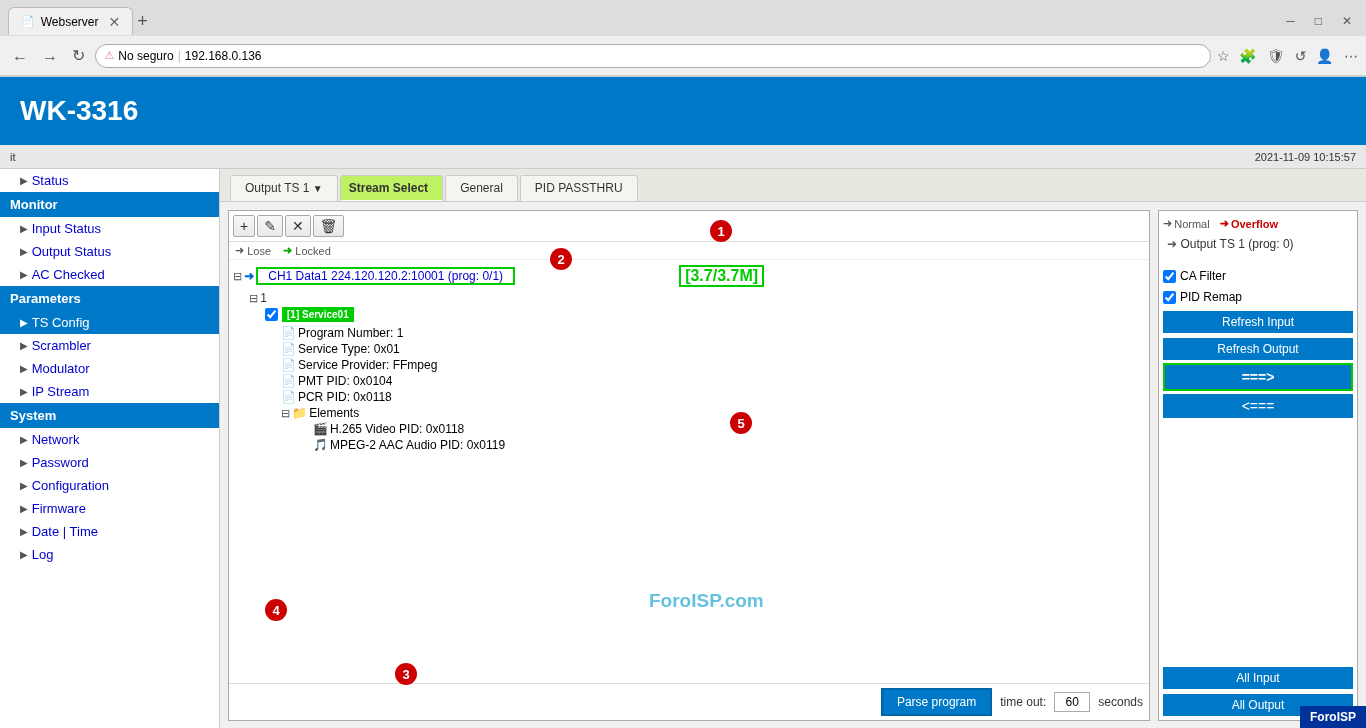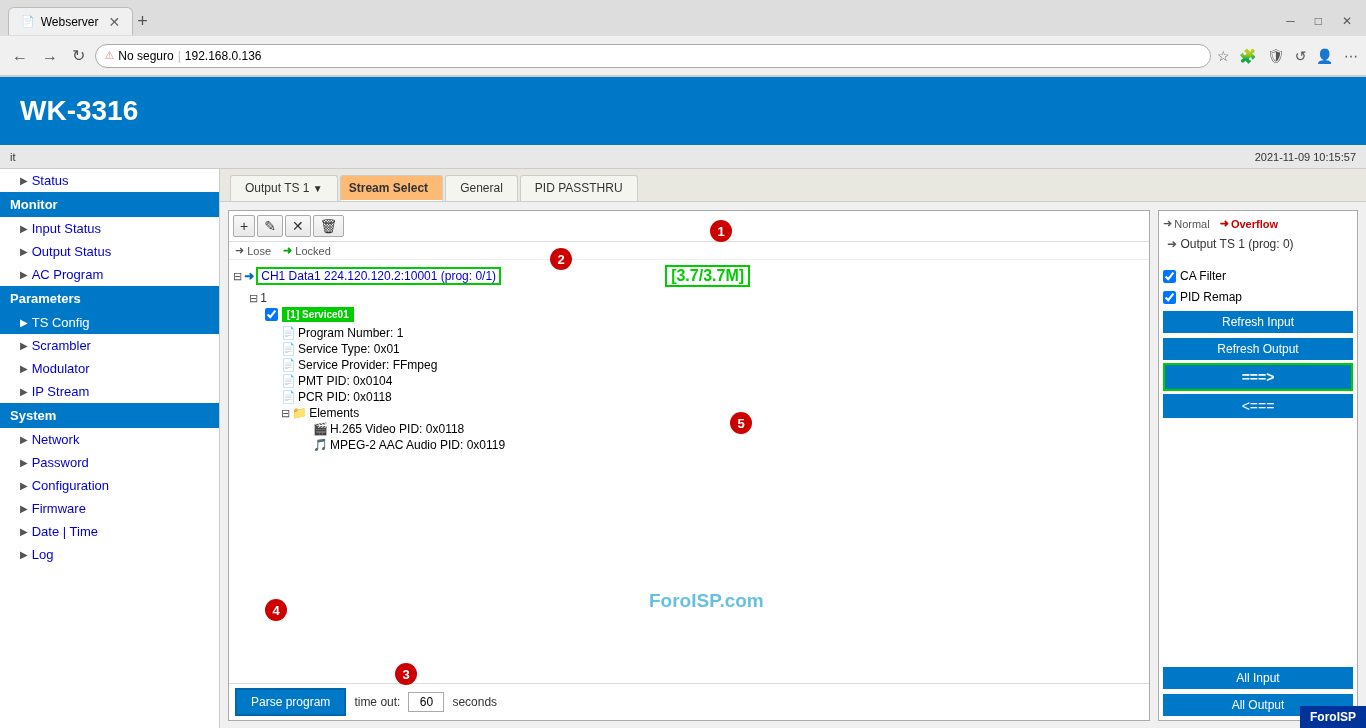--- a/index.html
+++ b/index.html
@@ -141,21 +141,21 @@
       padding: 5px 14px;
       border: 1px solid #ccc;
       border-bottom: none;
       border-radius: 3px 3px 0 0;
       cursor: pointer;
       font-size: 12px;
       background: #f5f5f0;
       color: #333;
     }
     .content-tab.active {
-      background: #fdba74;
+      background: #bef264;
       font-weight: bold;
       border-bottom: 1px solid white;
       color: #333;
       padding-left: 8px;
     }
     .content-tab.dropdown::after {
       content: ' ▼';
       font-size: 10px;
     }
 
@@ -220,20 +220,21 @@
       padding: 1px 0;
       white-space: nowrap;
     }
 
     .bottom-bar {
       display: flex;
       align-items: center;
       padding: 4px 6px;
       border-top: 1px solid #ddd;
       gap: 8px;
+      justify-content: flex-end;
     }
     .parse-btn {
       background: #0078c8;
       color: white;
       border: none;
       padding: 5px 14px;
       cursor: pointer;
       font-size: 12px;
       border: 2px solid #0066aa;
     }
@@ -393,21 +394,21 @@
     <div class="sidebar-item">
       <span class="arrow">▶</span>
       <span>Input Status</span>
     </div>
     <div class="sidebar-item">
       <span class="arrow">▶</span>
       <span>Output Status</span>
     </div>
     <div class="sidebar-item">
       <span class="arrow">▶</span>
-      <span>AC Program</span>
+      <span>AC Checked</span>
     </div>
 
     <div class="sidebar-section-title">Parameters</div>
     <div class="sidebar-item active">
       <span class="arrow">▶</span>
       <span>TS Config</span>
     </div>
     <div class="sidebar-item">
       <span class="arrow">▶</span>
       <span>Scrambler</span>
@@ -485,21 +486,21 @@
             <span style="color:#00aa00; font-weight:bold;">➜</span>
             <span>Locked</span>
           </div>
         </div>
 
         <div class="tree-area" style="position:relative;">
 
           <div class="tree-item" style="margin-bottom:2px;">
             <span style="color:#555; font-size:11px;">⊟</span>
             <span style="color:#0066cc; font-weight:bold;">➜</span>
-            <span style="border: 2px solid #00cc00; padding: 0 3px; color: #0000cc; font-size: 12px;">CH1  Data1  224.120.120.2:10001 (prog: 0/1)</span>
+            <span style="border: 2px solid #00cc00; padding: 0 10px; color: #0000cc; font-size: 12px;">CH1  Data1  224.120.120.2:10001 (prog: 0/1)</span>
             <span style="margin-left:160px;"></span>
             <span style="border: 2px solid #00cc00; color: #00cc00; padding: 0 4px; font-weight:bold; font-size:16px;">[3.7/3.7M]</span>
           </div>
 
           <div style="margin-left: 16px;">
             <div class="tree-item">
               <span style="color:#555; font-size:11px;">⊟</span>
               <span style="color:#333; margin-right:2px;">1</span>
             </div>
 

